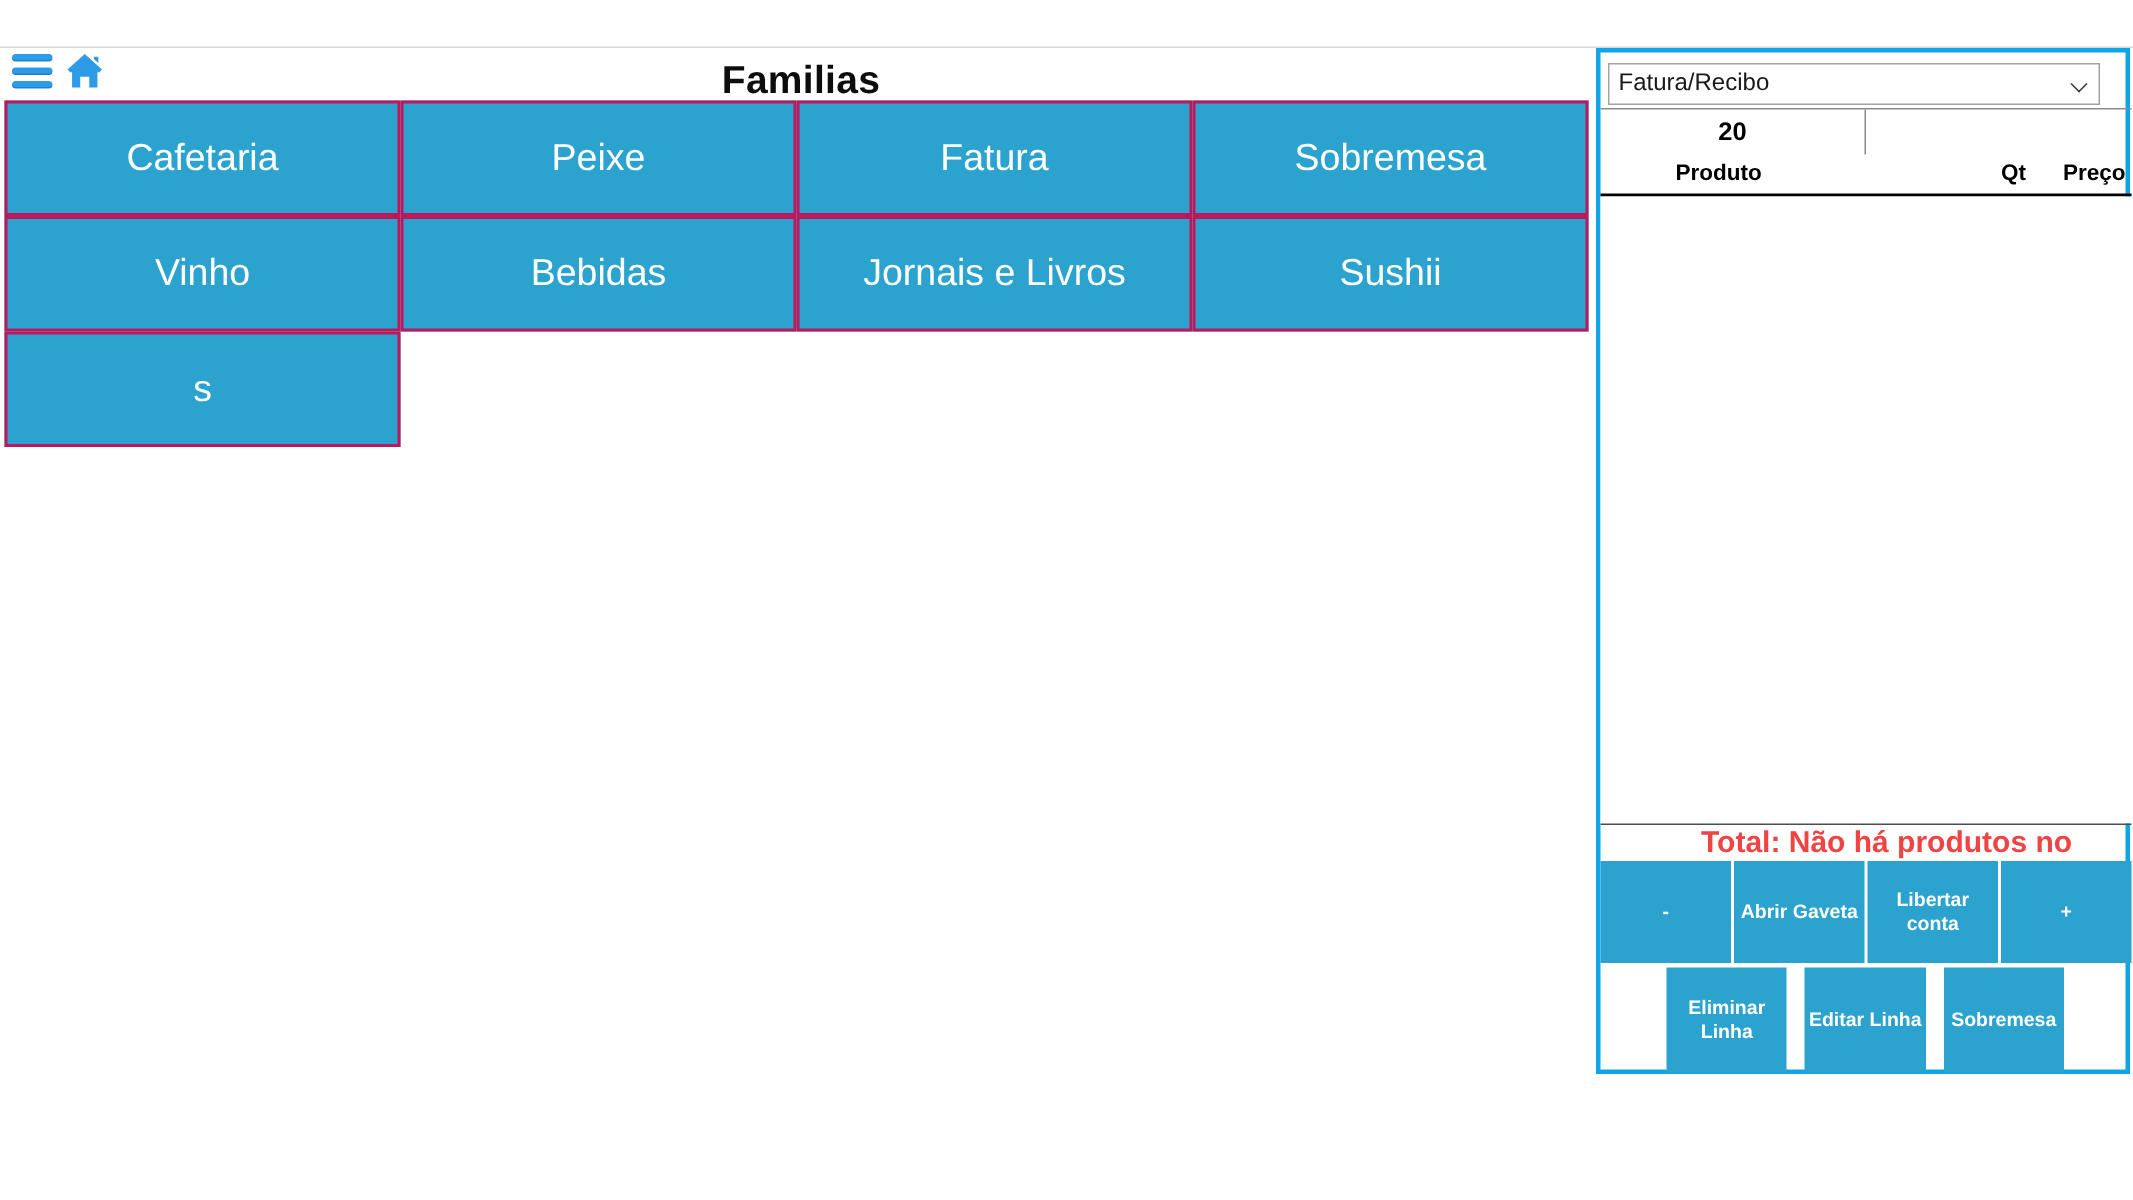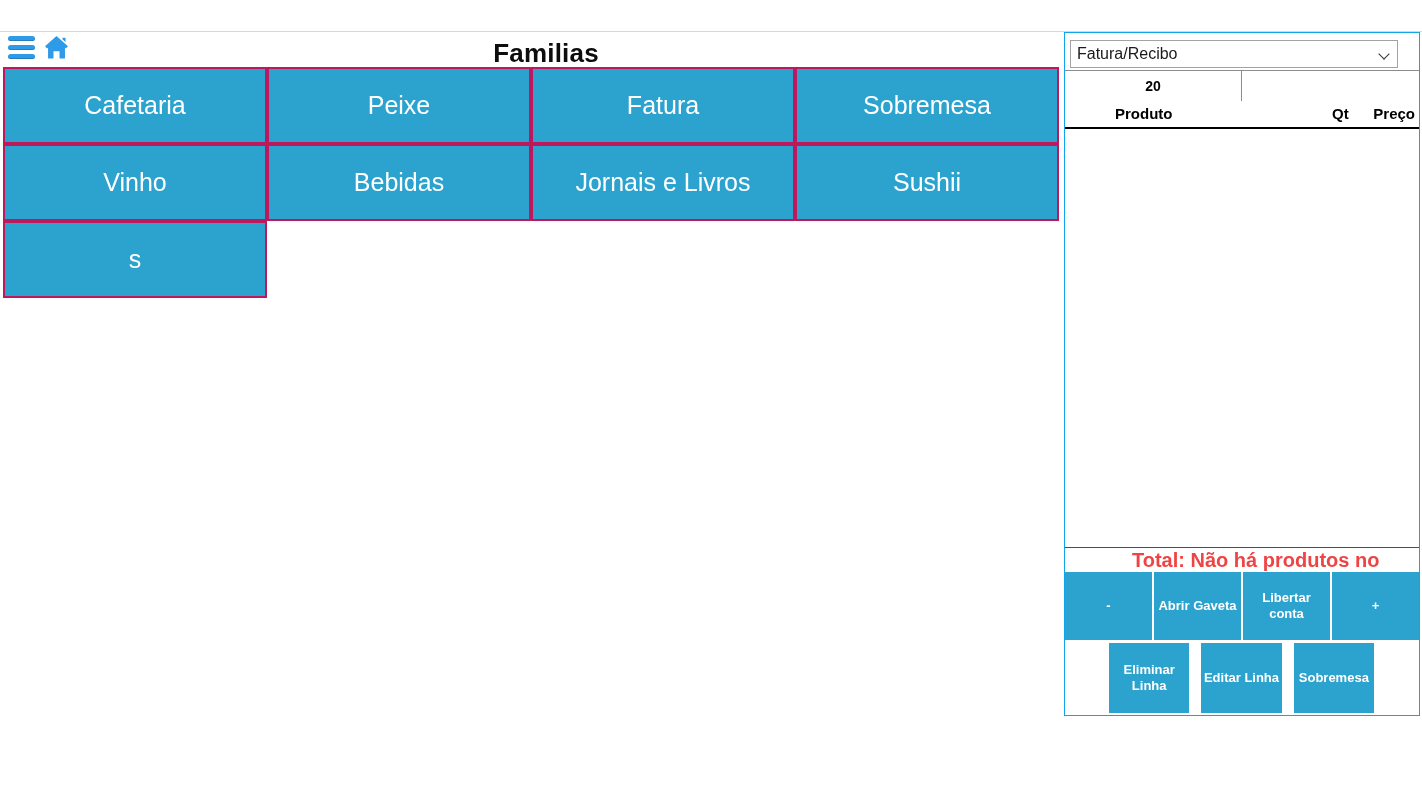--- a/index.html
+++ b/index.html
@@ -8,57 +8,57 @@
     background:#ffffff;
     font-family:"Liberation Sans", sans-serif;
     -webkit-font-smoothing:antialiased;
   }
   
   .top-divider{position:absolute;left:0;top:31px;width:1422px;height:1px;background:#d8d8d8;}
   .menu-icon{position:absolute;left:8px;top:36px;width:27px;height:24px;cursor:pointer;}
   .menu-icon .bar{width:27px;height:5px;border-radius:3px;background:#2e9be8;box-shadow:inset 0 -1px 0 rgba(0,0,0,.18);margin-bottom:4px;}
   .home-icon{position:absolute;left:42px;top:33px;width:29px;height:29px;cursor:pointer;}
   .page-title{
-    position:absolute;left:16px;top:38px;width:1060px;text-align:center;
+    position:absolute;left:4px;top:38px;width:1060px;text-align:center;
     font-size:26px;font-weight:600;color:#0d0d0d;letter-spacing:.2px;
   }
   
   .family-grid{
     position:absolute;left:3px;top:67px;width:1056px;
     display:grid;grid-template-columns:repeat(4,1fr);grid-auto-rows:77px;
   }
   .family-btn{
     background:#2ba3ce;border:2px solid #be185d;box-sizing:border-box;
     color:#ffffff;font-size:25px;font-weight:400;
     display:flex;align-items:center;justify-content:center;
     cursor:pointer;user-select:none;
   }
   
   .receipt-panel{
     position:absolute;left:1064px;top:32px;width:356px;height:684px;
-    border:1px solid #0ea5e9;box-sizing:border-box;background:#fff;
+    border:3px solid #0ea5e9;box-sizing:border-box;background:#fff;
   }
   .doc-select{
     position:absolute;left:5px;top:7px;width:328px;height:28px;
     border:1px solid #a3a3a3;box-sizing:border-box;background:#fff;
     font-size:16px;color:#1a1a1a;display:flex;align-items:center;
     padding-left:6px;cursor:pointer;
   }
   .chevron-down{
     position:absolute;right:9px;top:9px;width:7px;height:7px;
     border-right:1.6px solid #333;border-bottom:1.6px solid #333;
     transform:rotate(45deg);
   }
   .hline{position:absolute;left:0;width:354px;height:1px;background:#8c8c8c;}
   .line-above-number{top:37px;}
   .number-row{position:absolute;left:0;top:38px;width:354px;height:30px;}
   .number-cell{
     position:absolute;left:0;top:0;width:176px;height:30px;
     display:flex;align-items:center;justify-content:center;
-    font-size:14px;font-weight:700;color:#000;
+    font-size:17px;font-weight:700;color:#000;
   }
   .number-vdiv{position:absolute;left:176px;top:0;width:1px;height:30px;background:#8c8c8c;}
   .header-row{position:absolute;left:0;top:69px;width:354px;height:27px;border-bottom:2px solid #000;box-sizing:border-box;}
   .hdr{position:absolute;top:3px;font-size:15px;font-weight:700;color:#000;margin-left:46px;}
   .hdr-prod{left:4px;}
   .hdr-qt{left:221px;width:60px;text-align:left;}
   .hdr-price{right:4px;}
   .product-list{position:absolute;left:0;top:96px;width:354px;height:418px;background:#fff;}
   .total-divider{position:absolute;left:0;top:514px;width:354px;height:1px;background:#4d4d4d;}
   .total-row{

